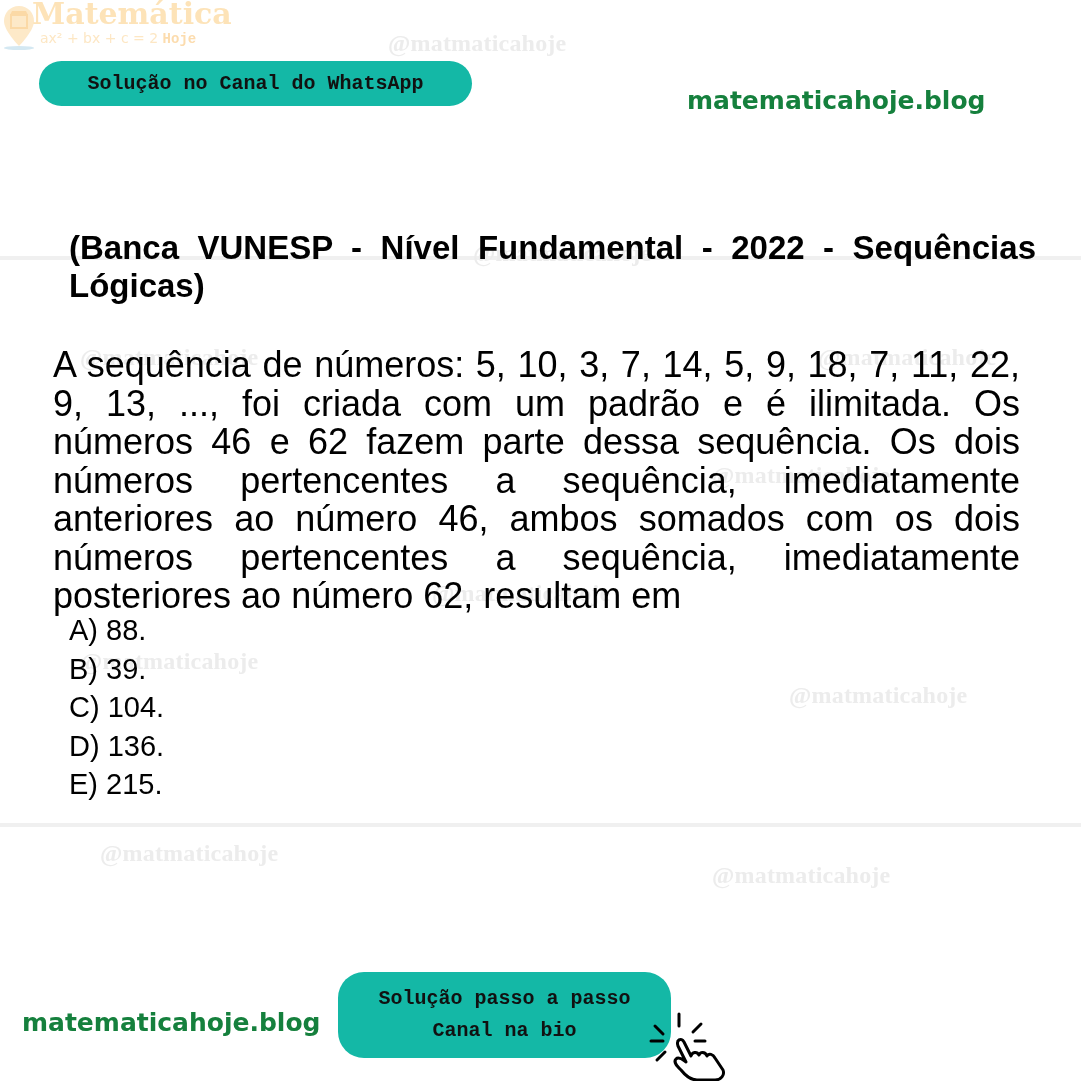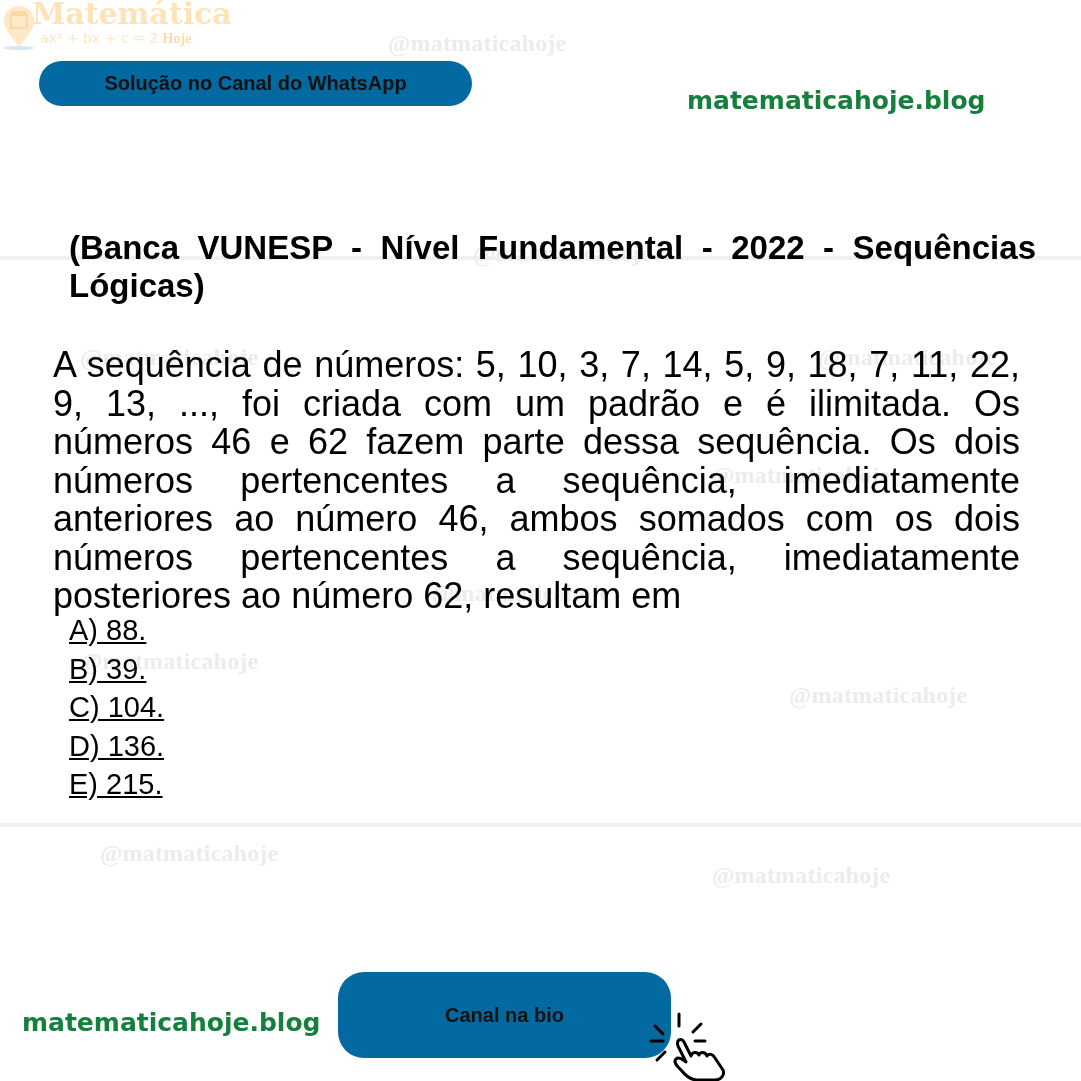--- a/index.html
+++ b/index.html
@@ -17,47 +17,47 @@
   
   .logo { position:absolute; left:0; top:0; width:230px; height:52px; }
   .logo-title {
     position:absolute; left:32px; top:-4px; font-family:"DejaVu Serif", serif;
     font-weight:bold; font-size:30px; color:#fde3b8; white-space:nowrap;
   }
   .logo-formula {
     position:absolute; left:40px; top:30px; font-family:"DejaVu Sans", sans-serif;
     font-size:14px; color:#fde7c4; white-space:nowrap;
   }
-  .logo-hoje { font-family:Liberation Serif, serif; font-weight:bold; color:#fcdcae; }
+  .logo-hoje { font-family:Liberation Mono, monospace; font-weight:bold; color:#fcdcae; }
   .pin { position:absolute; left:2px; top:4px; }
   
   .pill {
-    position:absolute; background:#0369a1; border-radius:24px;
+    position:absolute; background:#14b8a6; border-radius:24px;
     display:flex; align-items:center; justify-content:center; flex-direction:column;
-    font-family:Liberation Sans, sans-serif; font-weight:bold; color:#111;
+    font-family:Liberation Mono, monospace; font-weight:bold; color:#111;
   }
   .pill-top { left:39px; top:61px; width:433px; height:45px; font-size:20px; }
   .pill-bottom { left:338px; top:972px; width:333px; height:86px; font-size:20px; line-height:32px; border-radius:26px; }
   .blog {
     position:absolute; font-family:"DejaVu Sans", sans-serif; font-weight:bold;
     color:#15803d; white-space:nowrap;
   }
   .blog-top { left:687px; top:86px; font-size:25px; }
   .blog-bottom { left:22px; top:1008px; font-size:25px; }
   
   .q-title {
     position:absolute; left:69px; top:229px; width:967px; font-weight:bold;
     font-size:33px; line-height:38px; text-align:justify; text-align-last:left;
   }
   .q-body {
     position:absolute; left:53px; top:346px; width:967px; font-size:36px;
     line-height:38.5px; text-align:justify; text-align-last:left;
   }
   .options { position:absolute; left:69px; top:611px; font-size:29px; line-height:38.5px; }
-  .options div { white-space:nowrap;text-decoration:underline; }
+  .options div { white-space:nowrap; }
   .hand { position:absolute; left:645px; top:1000px; }
 </style>
 </head>
 <body>
 
 <div class="hrule" style="top:256px;"></div>
 <div class="hrule" style="top:823px;"></div>
 
 <div class="wm" style="left:388px; top:8px;">@matmaticahoje</div>
 <div class="wm" style="left:473px; top:218px;">@matmaticahoje</div>
@@ -92,20 +92,21 @@
 <div class="options">
   <div>A) 88.</div>
   <div>B) 39.</div>
   <div>C) 104.</div>
   <div>D) 136.</div>
   <div>E) 215.</div>
 </div>
 
 <div class="blog blog-bottom">matematicahoje.blog</div>
 <div class="pill pill-bottom">
+  <span>Solução passo a passo</span>
   <span>Canal na bio</span>
 </div>
 
 <svg class="hand" width="85" height="81" viewBox="0 0 85 81">
   <g stroke="#000" stroke-width="3" stroke-linecap="round" fill="none">
     <line x1="10" y1="26" x2="18" y2="34"></line>
     <line x1="34" y1="14" x2="34" y2="26"></line>
     <line x1="56" y1="24" x2="48" y2="32"></line>
     <line x1="6" y1="41" x2="18" y2="41"></line>
     <line x1="50" y1="41" x2="60" y2="41"></line>

